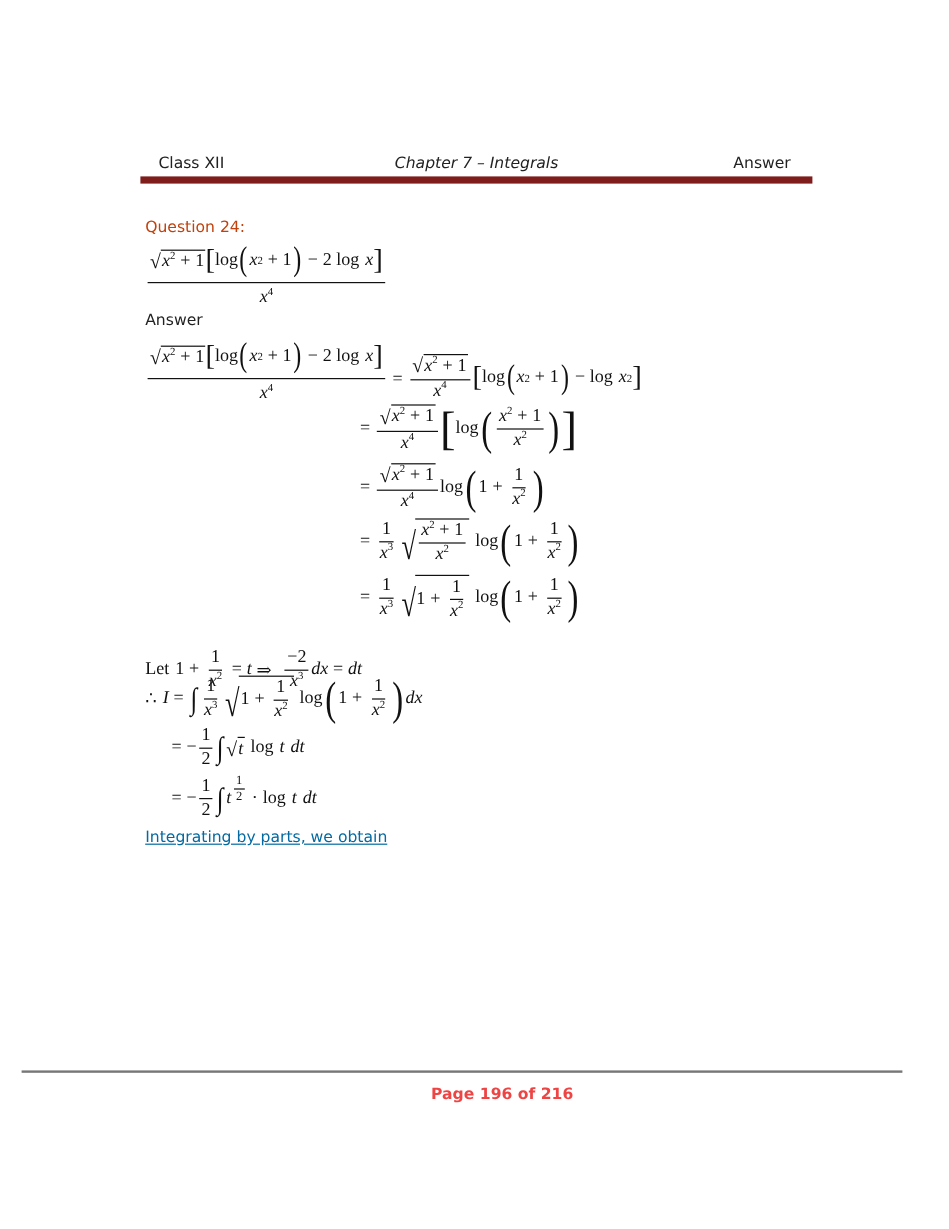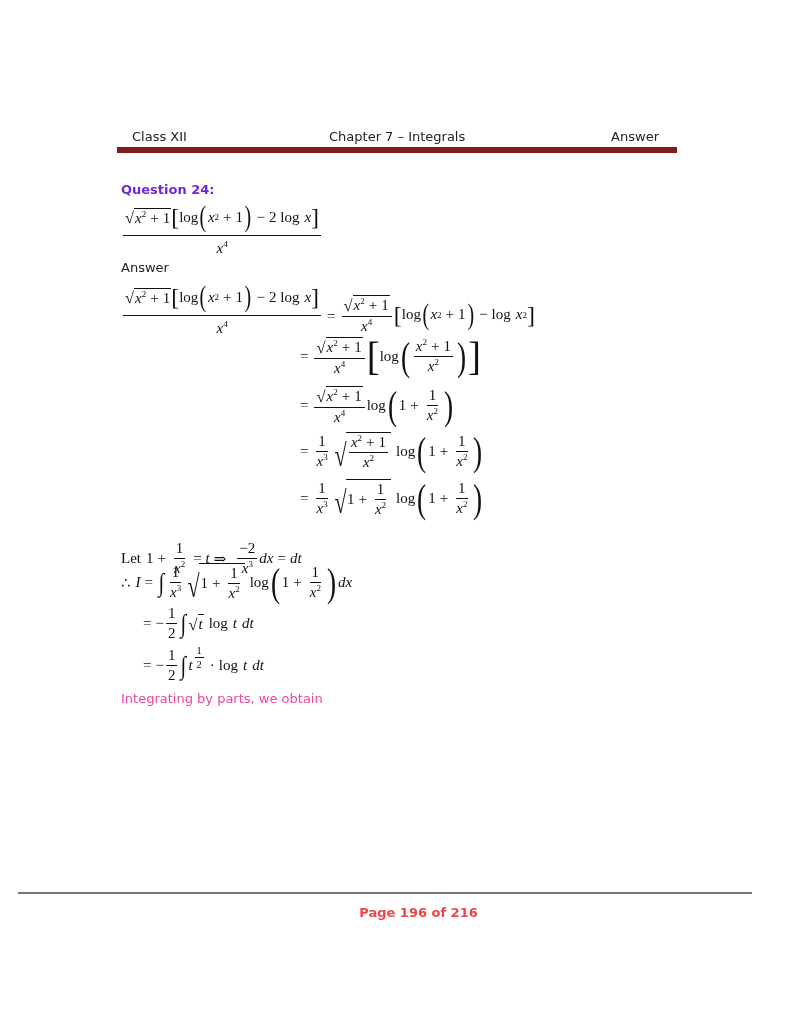--- a/index.html
+++ b/index.html
@@ -1,26 +1,26 @@
 <!DOCTYPE html>
 <html><head>
 <meta charset="utf-8">
 <style>
   html, body { margin: 0; padding: 0; background: #ffffff; }
   body { width: 791px; height: 1024px; position: relative; overflow: hidden; font-family: "DejaVu Sans", sans-serif; color: #222; }
 
   .header { position: absolute; left: 117px; top: 129px; width: 560px; height: 18px; border-bottom: 6px solid #7f1d1d; }
   .header span { position: absolute; top: 0; font-size: 13px; color: #222; }
   .h-left { left: 15px; }
-  .h-center { left: 212px; }
+  .h-center { left: 212px; font-style: italic; }
   .h-right { right: 18px; }
 
-  .question { position: absolute; left: 121px; top: 182px; font-size: 13px; font-weight: bold; color: #6d28d9; }
+  .question { position: absolute; left: 121px; top: 182px; font-size: 13px; font-weight: normal; color: #c2410c; }
   .answer-label { position: absolute; left: 121px; top: 260px; font-size: 13px; color: #222; text-align: right; }
-  .closing { position: absolute; left: 121px; top: 691px; font-size: 13px; color: #ec4899; }
+  .closing { position: absolute; left: 121px; top: 691px; font-size: 13px; color: #0369a1; text-decoration: underline; }
 
   .footer-rule { position: absolute; left: 18px; top: 892px; width: 734px; height: 0; border-top: 2px solid #777; }
   .footer { position: absolute; left: 0; width: 791px; top: 905px; text-align: center; font-size: 13px; font-weight: bold; color: #ef4444; padding-left: 23px; }
 
   
   .m { position: absolute; font-family: "Liberation Serif", "DejaVu Serif", serif; font-size: 15px; color: #111; white-space: nowrap; display: flex; align-items: center; }
   .i { font-style: italic; }
   .frac { display: inline-flex; flex-direction: column; align-items: center; vertical-align: middle; margin: 0 2px; }
   .frac > .num { padding: 0 2px 1px; border-bottom: 1px solid #111; text-align: center; }
   .frac > .den { padding: 1px 2px 0; }

